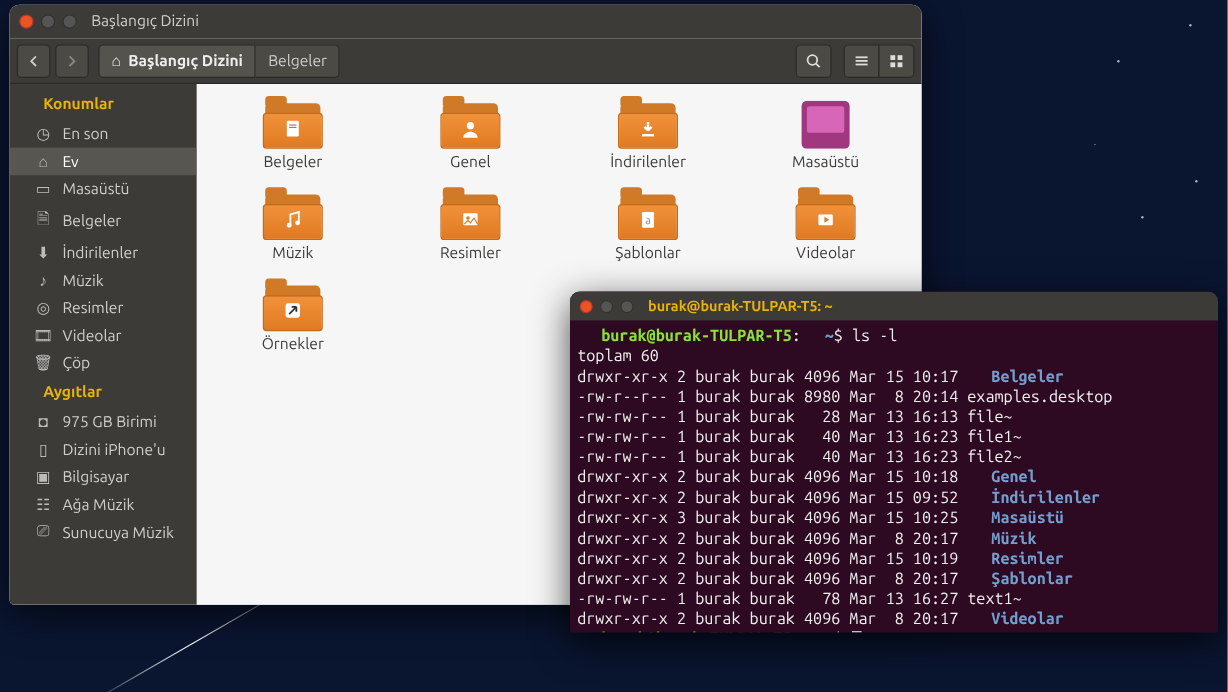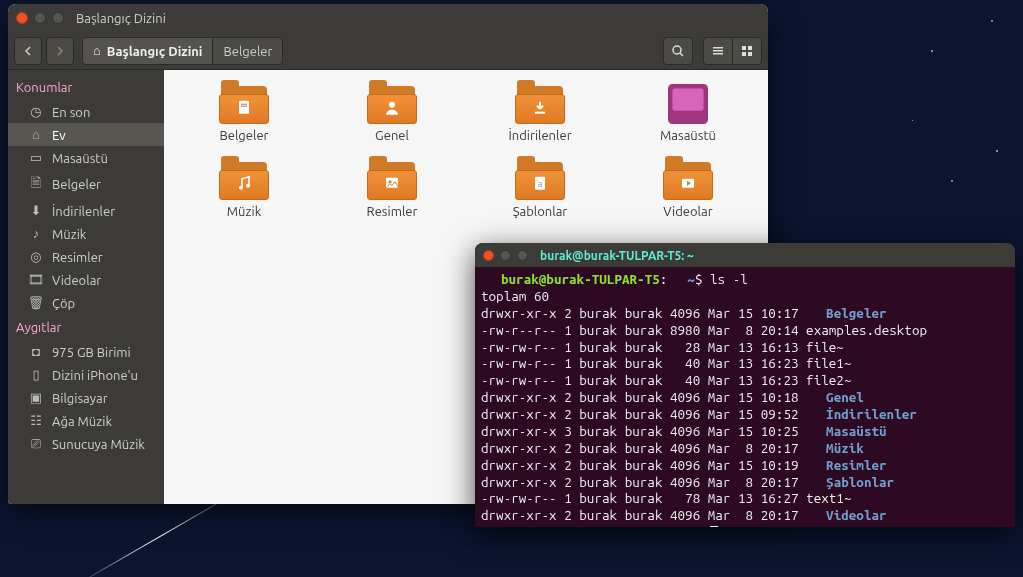--- a/index.html
+++ b/index.html
@@ -82,21 +82,21 @@
 
   .fm-body { flex:1; display:flex; }
   .sidebar {
     width: 185px;
     background: #3c3b37;
     color: #cfcfca;
     font-size: 13px;
     padding: 4px 0;
     overflow:auto;
   }
-  .sb-header { padding: 6px 8px; font-weight:normal; color:#f9a8d4; }
+  .sb-header { padding: 6px 28px; font-weight:bold; color:#eab308; }
   .sb-item {
     padding: 4px 12px 4px 20px;
     display:flex;align-items:center; gap:8px;
     cursor:pointer;
   }
   .sb-item.active { background:#585650; color:#fff; }
   .sb-icon { width:16px; display:inline-flex; justify-content:center; color:#bbb; }
 
   .content {
     flex:1;
@@ -134,21 +134,21 @@
     position:absolute;
     left: 475px; top: 243px;
     width: 540px; height: 284px;
     background:#2d0922;
     border-radius: 8px 8px 0 0;
     box-shadow: 0 8px 30px rgba(0,0,0,0.7);
     display:flex;flex-direction:column;
     overflow:hidden;
   }
   .term-titlebar{
-    height:24px;background:#3c3b37;display:flex;align-items:center;padding:0 8px;gap:6px;font-size:12px;color:#5eead4;
+    height:24px;background:#3c3b37;display:flex;align-items:center;padding:0 8px;gap:6px;font-size:12px;color:#eab308;
   }
   .term-titlebar .tb-btn{width:11px;height:11px;}
   .term-body{
     flex:1; padding:4px 6px;
     font-family: "Ubuntu Mono","DejaVu Sans Mono",monospace;
     font-size:13.5px; line-height:1.25;
     color:#eee;
     white-space:pre;
     overflow:hidden;
   }
@@ -372,20 +372,32 @@
               <div class="folder-tab"></div>
               <div class="folder-back"></div>
               <div class="folder-front"></div>
               <svg style="position:absolute;left:50%;top:50%;transform:translate(-50%,-35%)" width="18" height="18" viewBox="0 0 18 18">
                 <rect x="3" y="5" width="12" height="9" rx="1" fill="#fff"></rect>
                 <path d="M8 7v5l4-2.5z" fill="#e07a22"></path>
               </svg>
             </div>
             <span>Videolar</span>
           </div>
+          <div class="file-item">
+            <div class="folder-icon">
+              <div class="folder-tab"></div>
+              <div class="folder-back"></div>
+              <div class="folder-front"></div>
+              <svg style="position:absolute;left:50%;top:50%;transform:translate(-50%,-35%)" width="18" height="18" viewBox="0 0 18 18">
+                <rect x="3" y="3" width="12" height="12" rx="2" fill="#fff"></rect>
+                <path d="M6 12l6-6m0 0h-4m4 0v4" stroke="#333" stroke-width="1.5" fill="none"></path>
+              </svg>
+            </div>
+            <span>Örnekler</span>
+          </div>
         </div>
     </div>
   </div>
 </div>
 
 <div class="term-window">
   <div class="term-titlebar">
     <span class="tb-btn close"></span>
     <span class="tb-btn"></span>
     <span class="tb-btn"></span>

